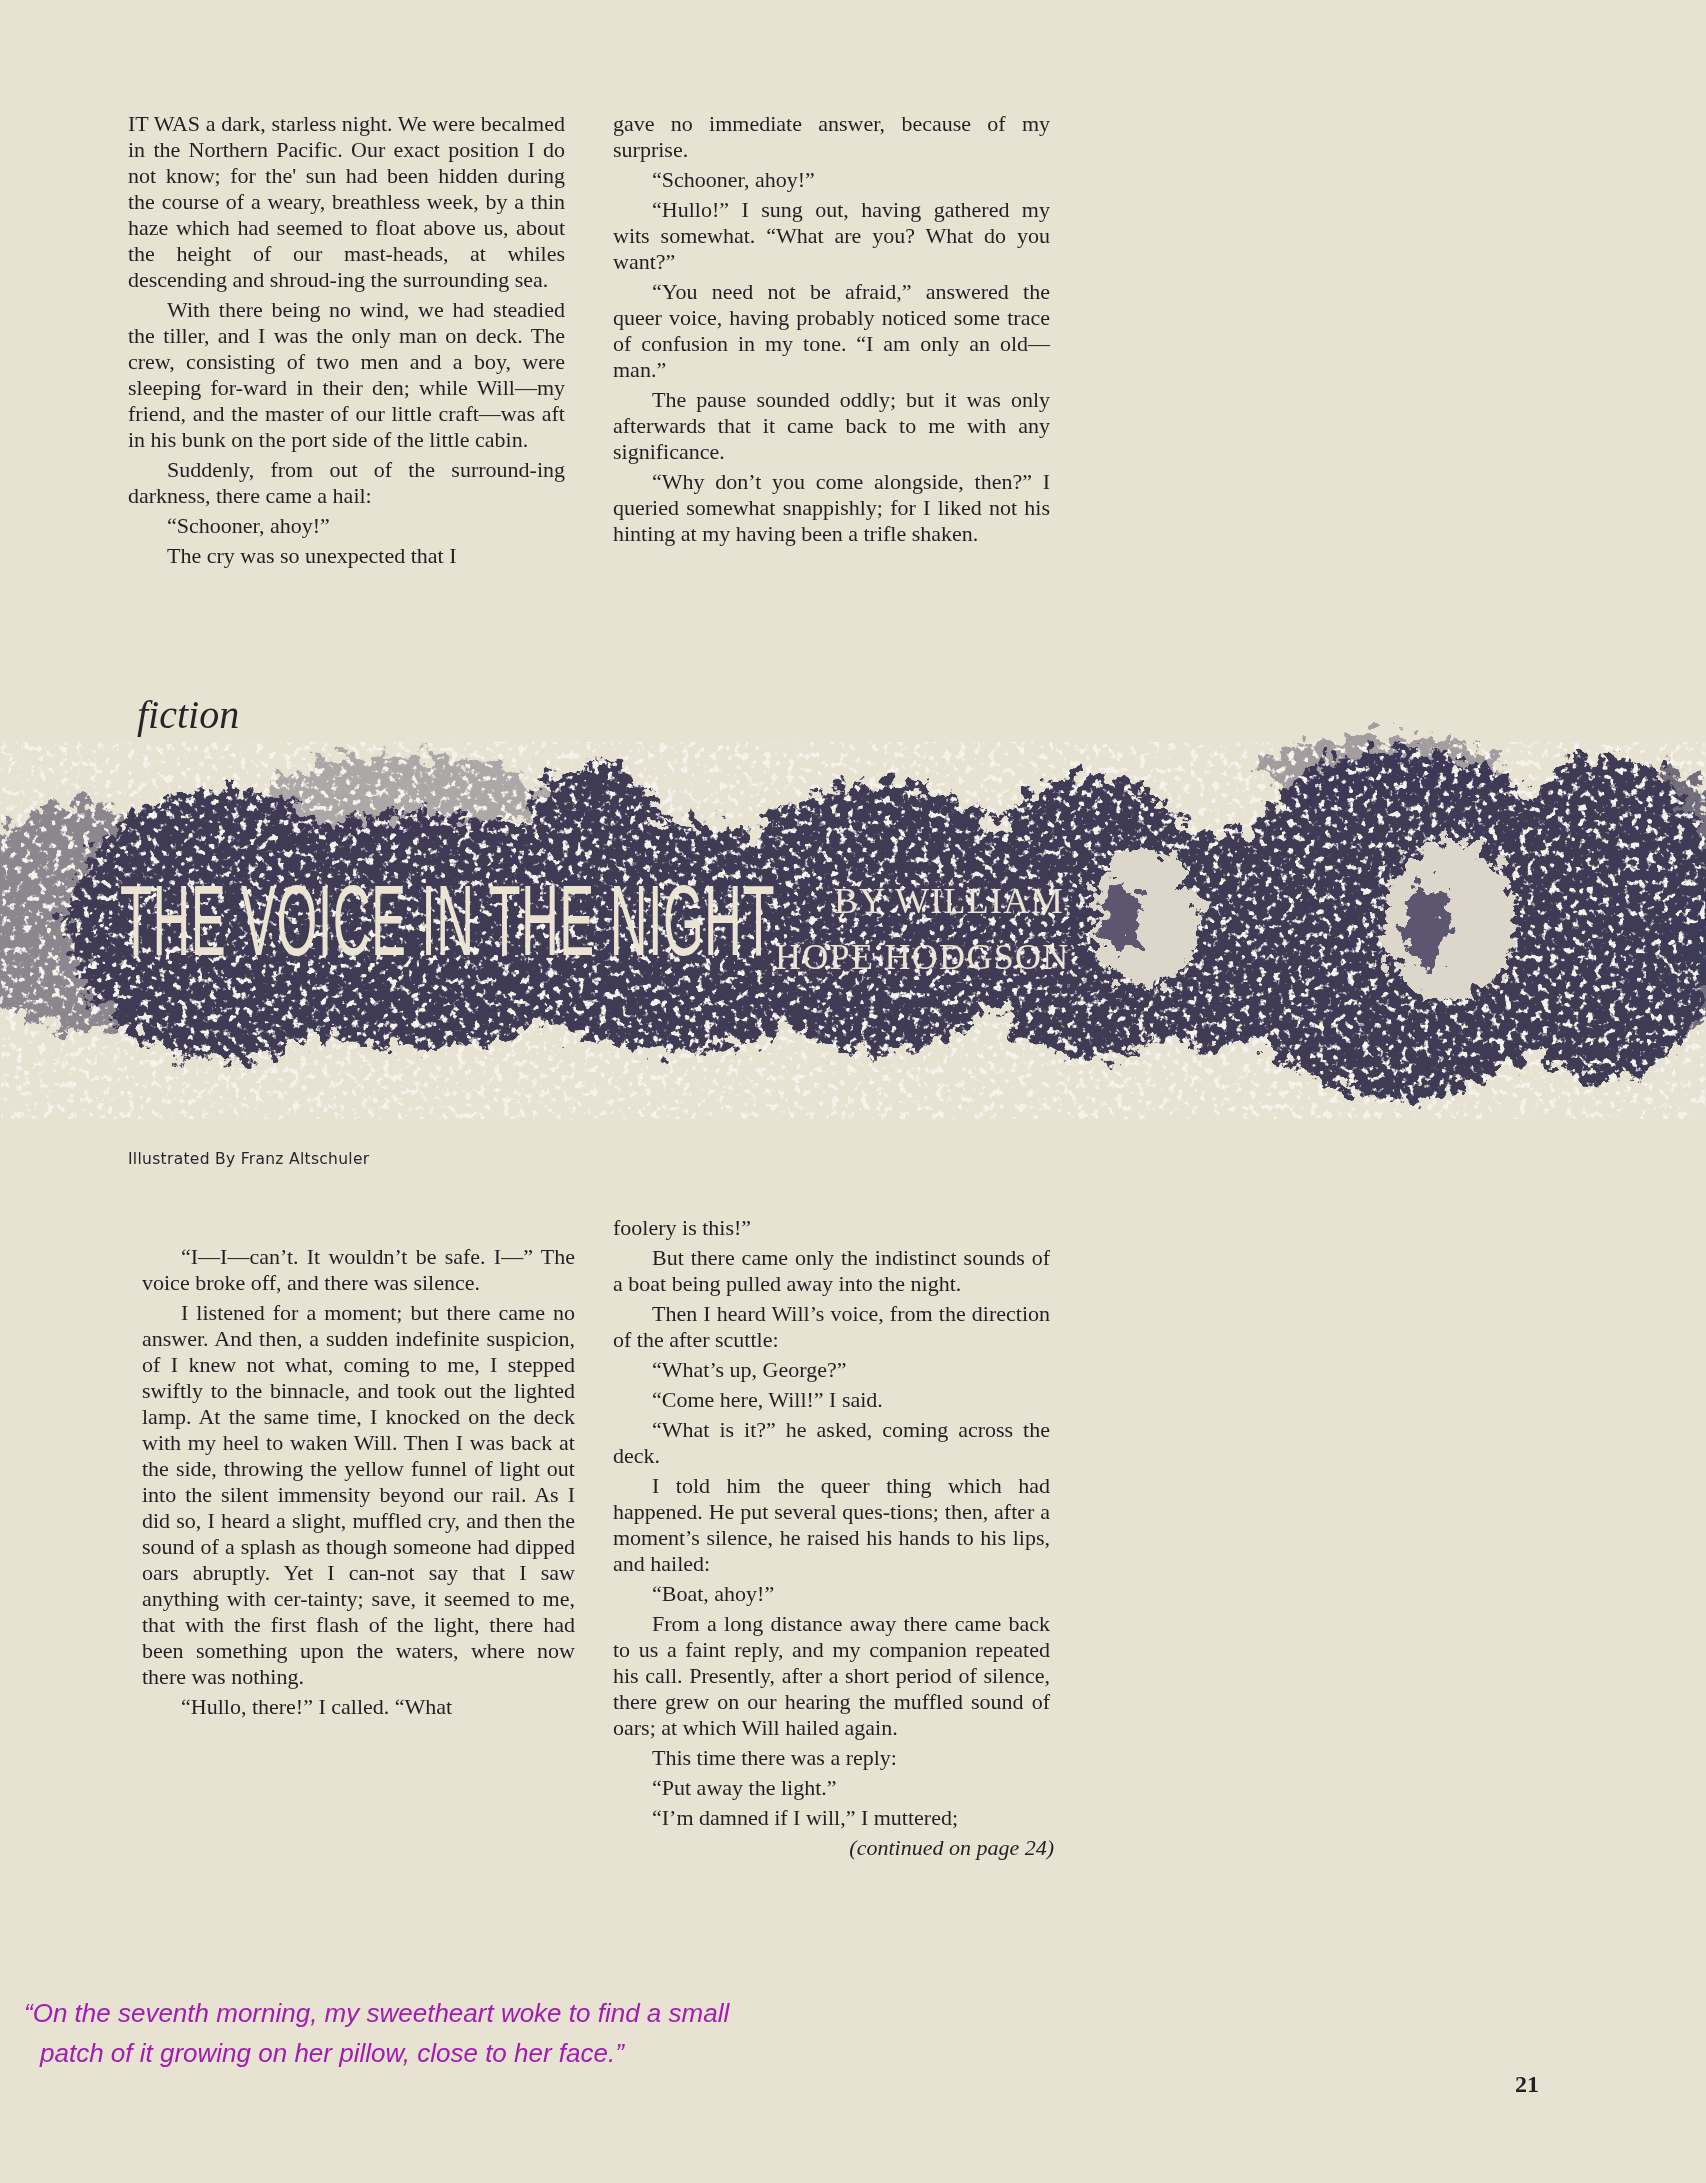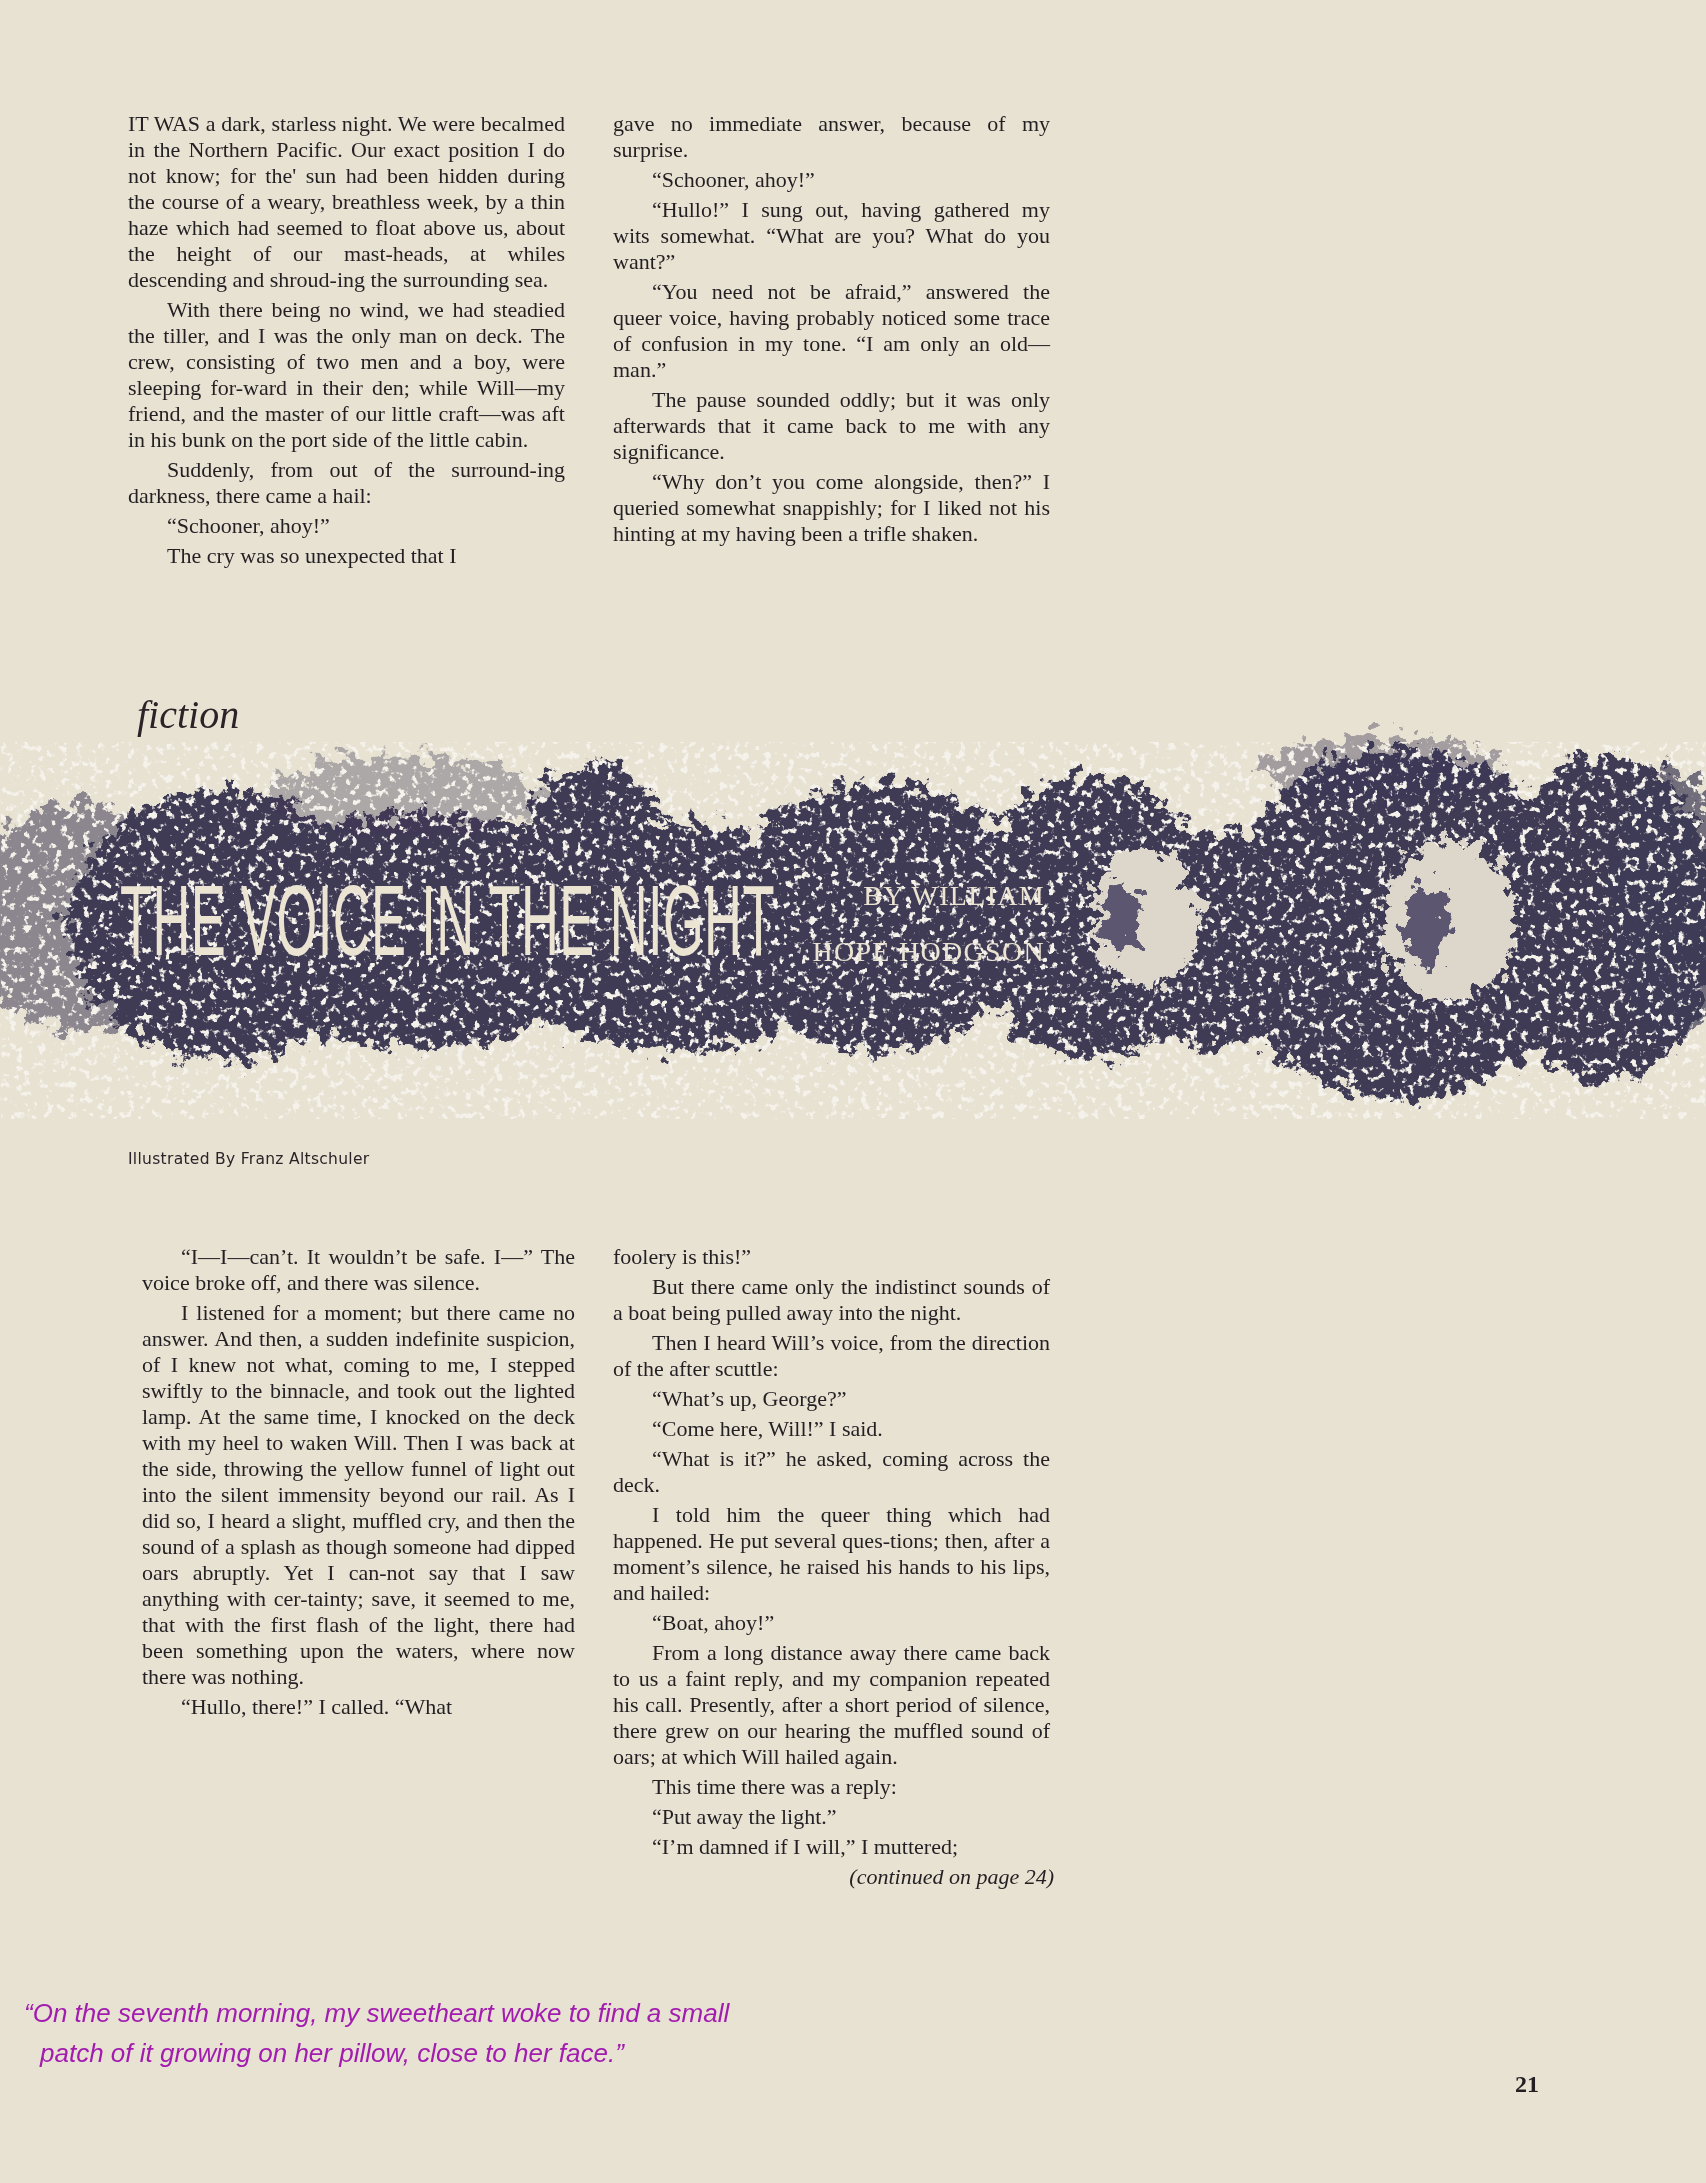--- a/index.html
+++ b/index.html
@@ -17,21 +17,21 @@
       line-height: 26px;
       text-align: justify;
       hyphens: manual;
     }
     .col p { margin: 4px; text-indent: 0; }
     .col p.ind { text-indent: 39px; }
     .col p.noind { text-indent: 0; }
     #col-a { left: 124px; top: 107px; }
     #col-b { left: 609px; top: 107px; }
     #col-c { left: 138px; top: 1240px; width: 441px; }
-    #col-d { left: 609px; top: 1240px; width: 445px; }
+    #col-d { left: 609px; top: 1211px; width: 445px; }
     .cont {
       text-align: right; font-style: italic; display: block;
     }
 
     .section-label {
       position: absolute; left: 130px; top: 691px;
       font-family: "Liberation Serif", serif; font-style: italic;
       font-size: 40px; color: #2a2428; letter-spacing: 0px; margin-left: 7px;
     }
 
@@ -45,21 +45,21 @@
       position: absolute; left: 120px; top: 873px;
       font-family: "Liberation Sans", "DejaVu Sans", sans-serif;
       font-size: 101px; line-height: 94px;
       color: #ebe4d3; letter-spacing: 0.7px;
       transform: scaleX(0.52); transform-origin: left top;
       white-space: nowrap; font-weight: normal;
     }
     .byline {
       position: absolute; right: 661px; 
       font-family: "Liberation Serif", serif;
-      font-size: 28px; color: #ebe4d3; letter-spacing: 1.3px;
+      font-size: 36px; color: #ebe4d3; letter-spacing: 1.3px;
       text-align: right; white-space: nowrap;
     }
     #by-1 { top: 880px; left: 834px; }
     #by-2 { top: 936px; left: 775px; }
 
     .credit {
       position: absolute; left: 128px; top: 1150px;
       font-family: "DejaVu Sans", sans-serif;
       font-size: 15.5px; color: #2a2428; letter-spacing: 0.3px;
     }

